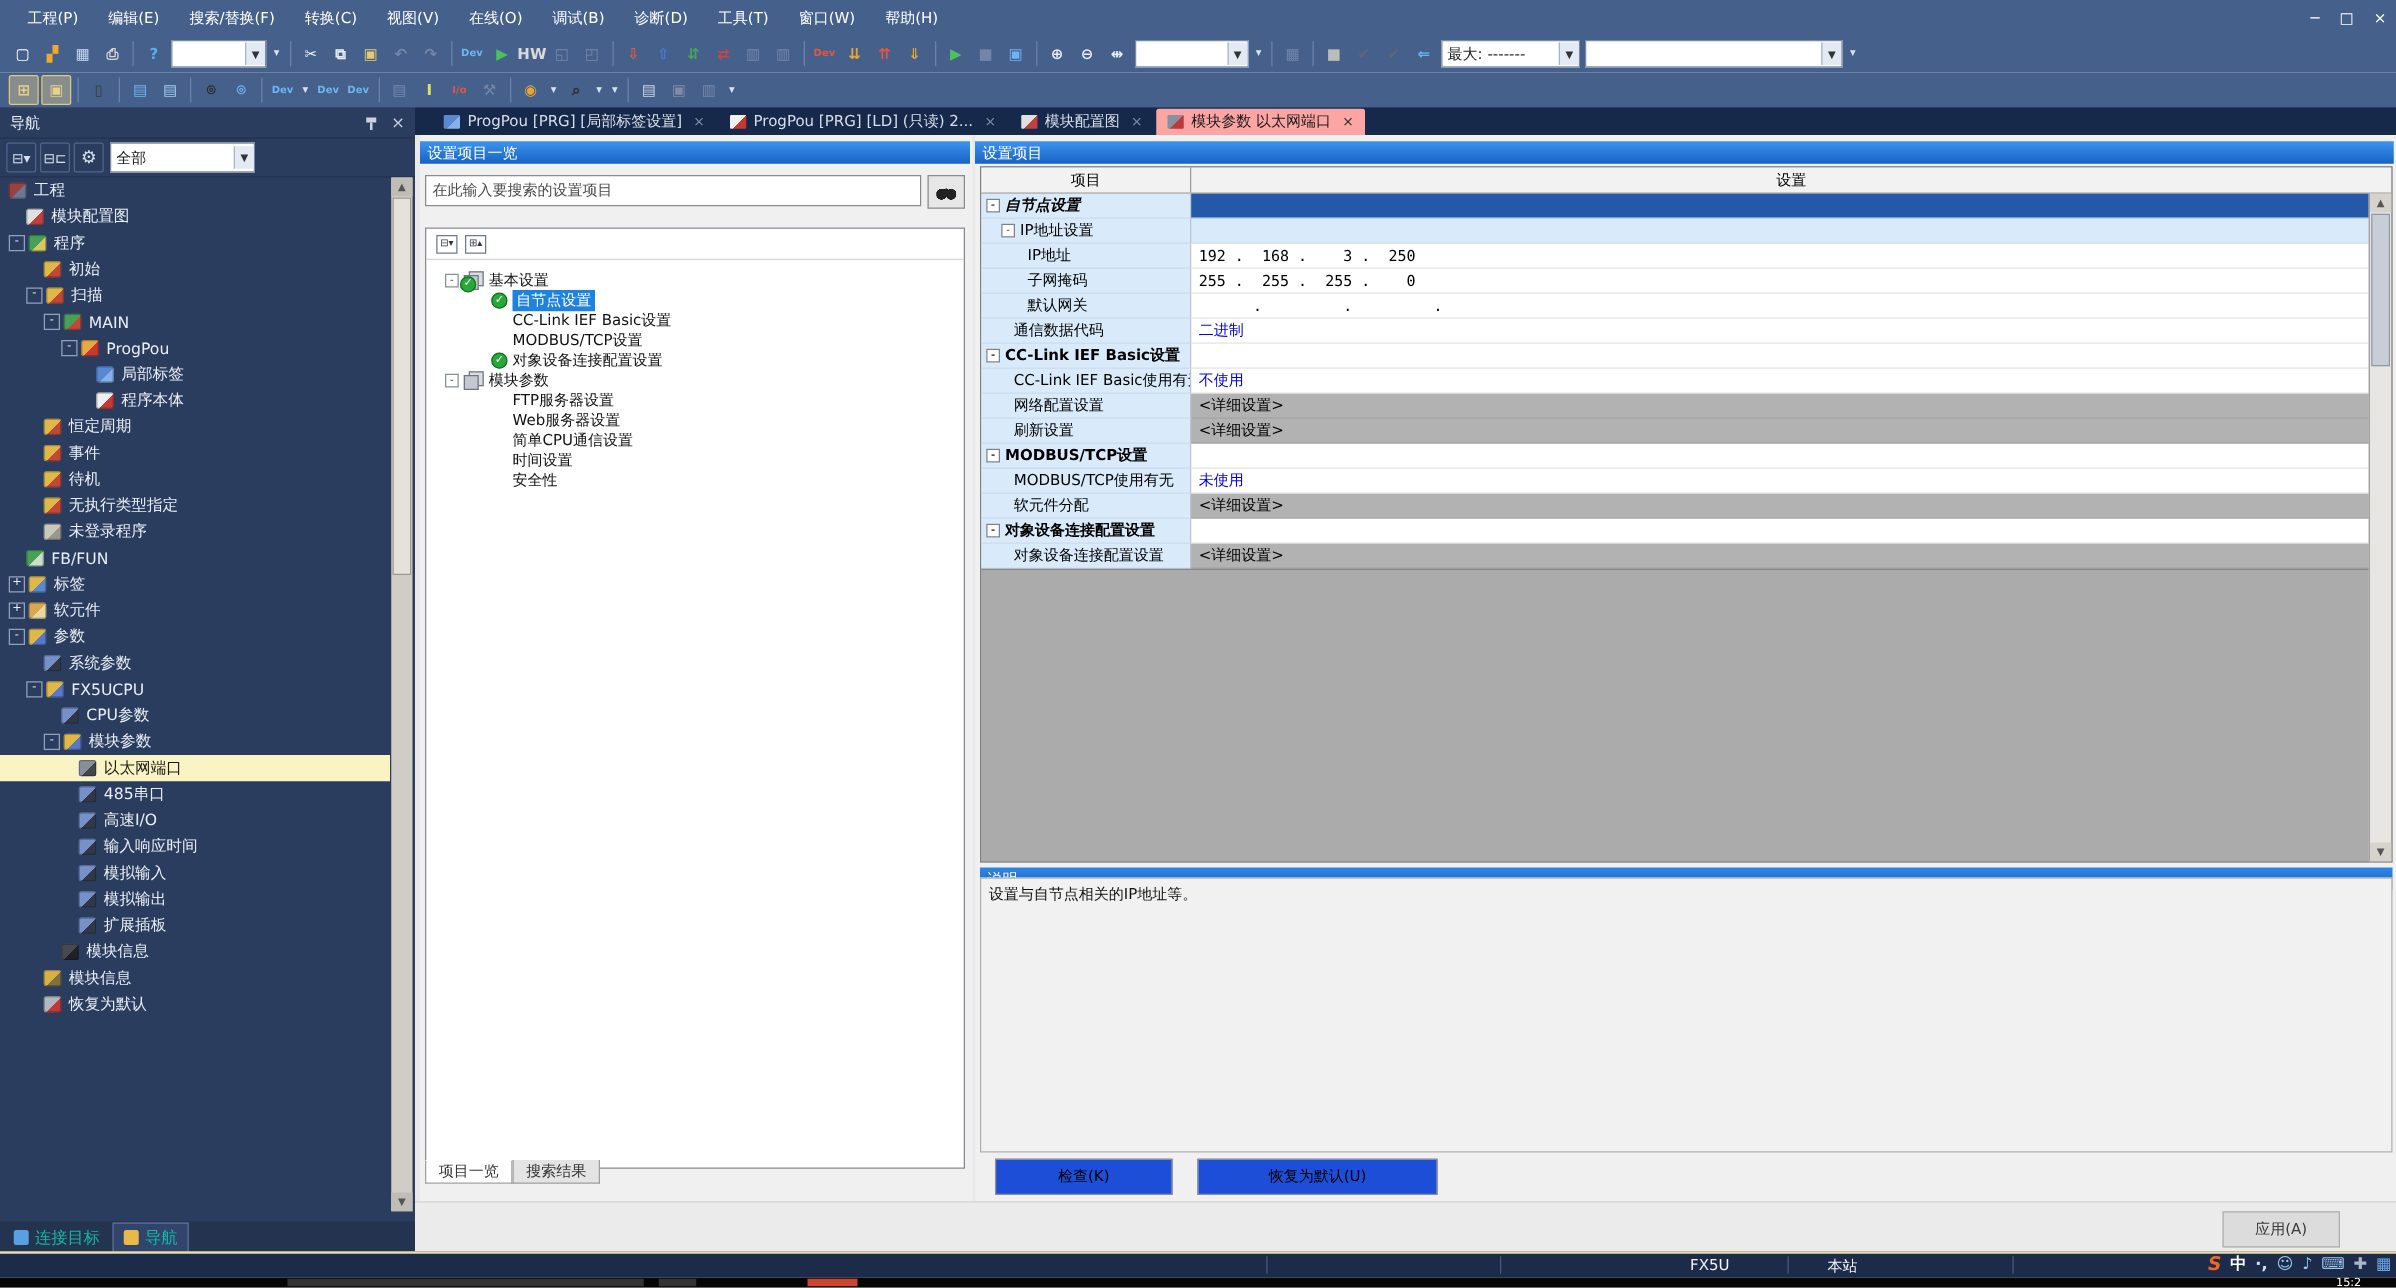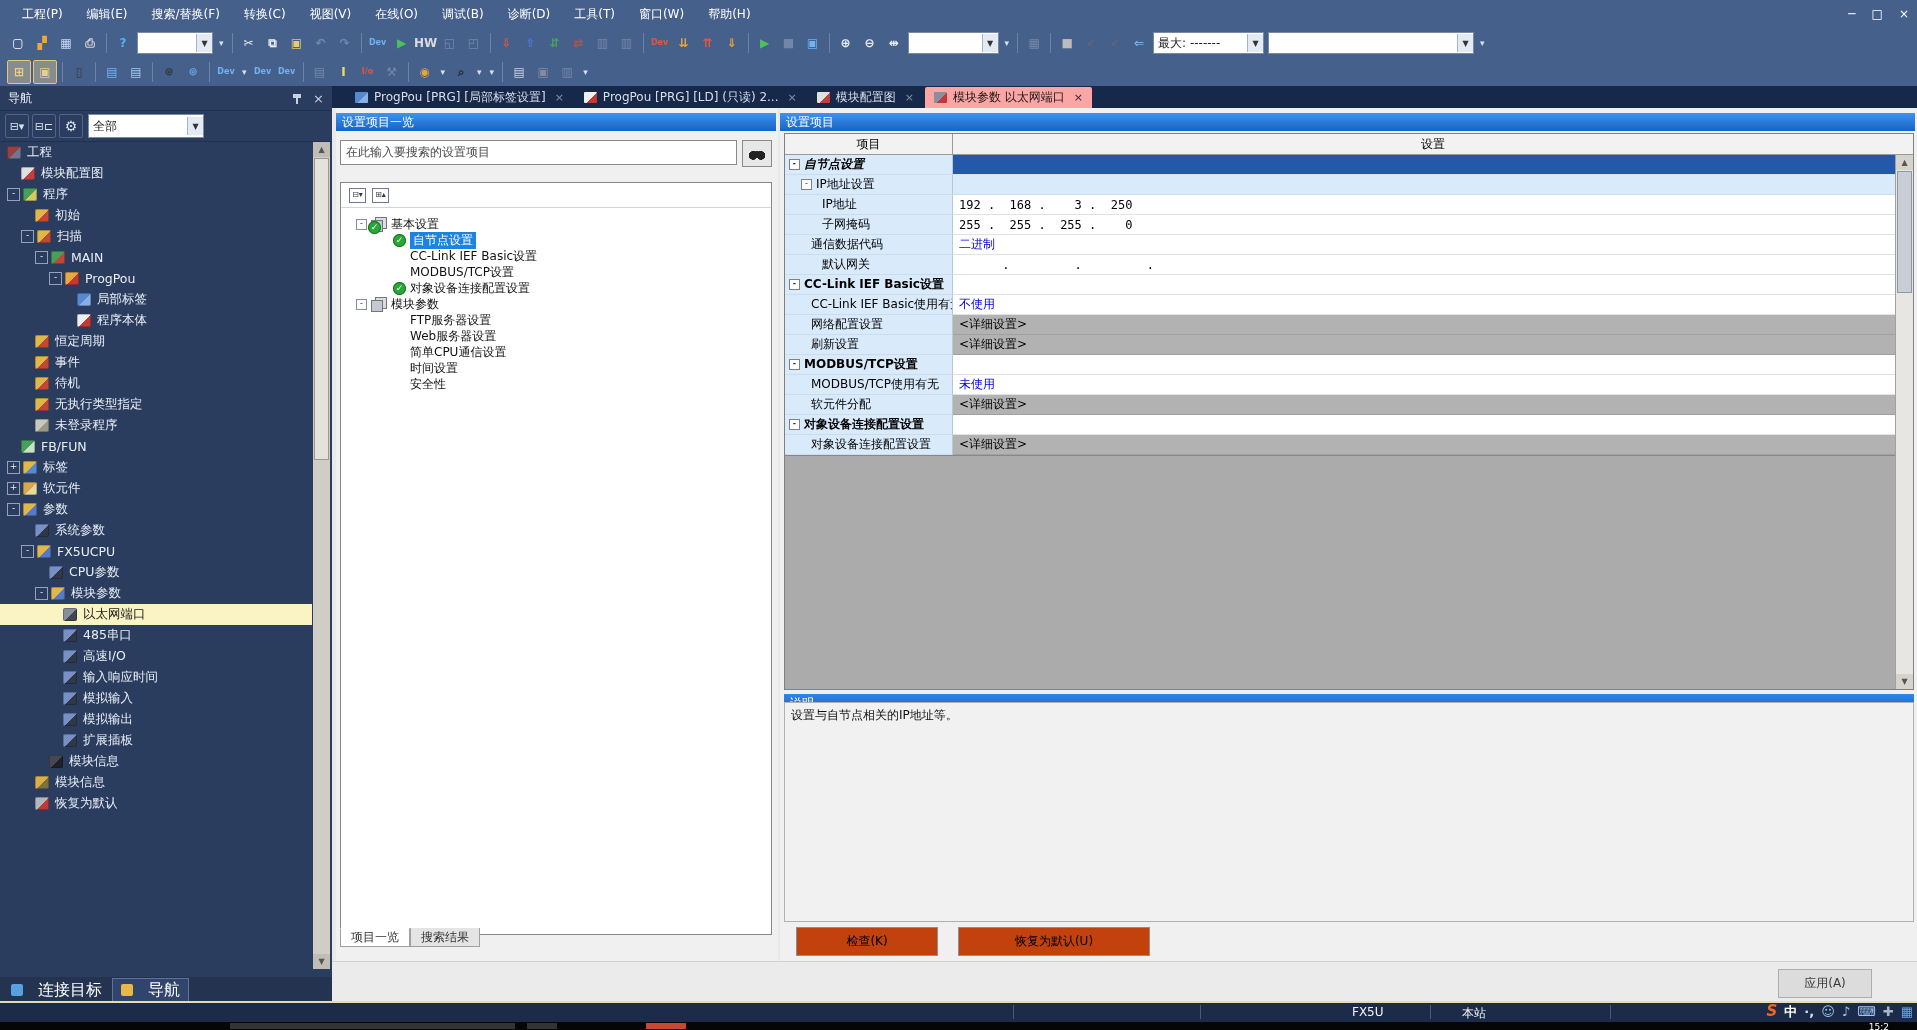--- a/index.html
+++ b/index.html
@@ -46,21 +46,21 @@
   .ntrow{height:21px;display:flex;align-items:center;padding-left:4px;white-space:nowrap;font-size:12.5px;}
   .ntrow.sel{background:#FAF4C4;color:#1A1A1A;}
   .exp{width:11px;height:11px;border:1px solid #93A1BC;font-size:9px;line-height:9px;text-align:center;
     color:#E8EEF8;flex:none;margin-right:3px;}
   .nicon{width:14px;height:13px;border-radius:2px;flex:none;margin-right:6px;box-shadow:0 0 0 1px rgba(0,0,0,.25) inset;}
   .nav-scroll{position:absolute;right:2px;top:56px;width:17px;bottom:34px;background:#CFCDC6;}
   .nav-scroll .sa{height:15px;background:#BFBDB6;color:#555;font-size:8px;display:flex;align-items:center;justify-content:center;}
   .nav-scroll .sthumb{position:absolute;left:1px;right:1px;top:16px;height:300px;background:#E4E2DB;border:1px solid #9A9890;}
   .nav-scroll .sa.dn{position:absolute;bottom:0;left:0;right:0;}
   .nav-bottom{position:absolute;left:0;right:0;bottom:0;height:26px;background:#243350;display:flex;align-items:center;padding-left:3px;gap:2px;}
-  .nbtab{height:22px;display:flex;align-items:center;gap:15px;padding:0 8px;color:#ffffff;font-size:16px;}
+  .nbtab{height:22px;display:flex;align-items:center;gap:5px;padding:0 8px;color:#14b8a6;font-size:13px;}
   .nbtab.active{border:1px solid #5F729A;background:#31446B;}
   .bicon{width:12px;height:12px;border-radius:2px;flex:none;}
   
   .listpanel{position:absolute;left:336px;top:108px;width:442px;bottom:27px;background:#F0F0F0;}
   .ptitle{position:absolute;left:0;right:2px;top:5px;height:18px;
     background:linear-gradient(#3F93EE,#1663C4);color:#FFF;display:flex;align-items:center;padding-left:6px;font-size:12px;}
   .search-row{position:absolute;left:4px;top:32px;right:6px;height:25px;display:flex;gap:5px;}
   .search-input{flex:1;background:#FFF;border:1px solid #8A8A8A;display:flex;align-items:center;padding-left:5px;color:#4A4A4A;}
   .binoc-btn{width:28px;height:25px;background:#E7E7E7;border:1px solid #8A8A8A;display:flex;align-items:center;justify-content:center;}
   .binoc{width:16px;height:12px;background:
@@ -105,21 +105,21 @@
   .gray-fill{flex:1;background:#ABABAB;border-top:1px solid #888;}
   .vscroll{width:17px;background:#E8E6E2;border-left:1px solid #A0A0A0;position:relative;flex:none;}
   .vscroll .sa{height:15px;background:#D6D3CD;color:#555;font-size:8px;display:flex;align-items:center;justify-content:center;}
   .vscroll .sthumb{position:absolute;left:1px;right:1px;top:16px;height:120px;background:#C9CDD6;border:1px solid #9098A8;}
   .vscroll .dn{position:absolute;bottom:0;left:0;right:0;}
   .descbar{position:absolute;left:4px;right:3px;bottom:250px;height:18px;
     background:linear-gradient(#2F86E6,#1261C2);color:#FFF;display:flex;align-items:center;padding-left:6px;}
   .descbox{position:absolute;left:4px;right:3px;bottom:40px;height:210px;background:#F1F1F1;border:1px solid #B0B0B0;
     padding:4px 6px;color:#111;}
   .btnrow{position:absolute;left:16px;bottom:6px;display:flex;gap:20px;}
-  .pbtn{height:27px;background:#c2410c;border:1px solid #8E8E8E;display:flex;align-items:center;justify-content:center;color:#000;}
+  .pbtn{height:27px;background:#1d4ed8;border:1px solid #8E8E8E;display:flex;align-items:center;justify-content:center;color:#000;}
   .pbtn.w1{width:140px;} .pbtn.w2{width:190px;}
   
   .applystrip{position:absolute;left:332px;right:0;bottom:27px;height:41px;background:#EBEBEB;border-top:1px solid #D2D2D2;}
   .applybtn{position:absolute;right:45px;top:7px;width:92px;height:27px;background:#DCDCDC;border:1px solid #ADADAD;
     display:flex;align-items:center;justify-content:center;color:#3A3A3A;}
   .statusbar{position:absolute;left:0;right:0;bottom:8px;height:19px;background:#1D2B4A;border-top:2px solid #E8DCAC;
     color:#FFF;font-size:12px;}
   .sseg{position:absolute;top:2px;color:#F0F3F8;}
   .sdiv{position:absolute;top:2px;width:1px;height:14px;background:#48597E;}
   .tray{position:absolute;right:4px;top:0;height:17px;display:flex;align-items:center;gap:7px;}
@@ -706,31 +706,31 @@
             </div>
             <div class="trow">
               <div class="tc1">
                 <span style="flex: 0 0 auto; width: 37px;"></span>
                 <span>子网掩码</span>
               </div>
               <div class="tc2 mono">255 .  255 .  255 .    0</div>
             </div>
             <div class="trow">
               <div class="tc1">
+                <span style="flex: 0 0 auto; width: 37px;"></span>
+                <span>默认网关</span>
+              </div>
+              <div class="tc2 mono">      .         .         .</div>
+            </div>
+            <div class="trow">
+              <div class="tc1">
                 <span style="flex: 0 0 auto; width: 26px;"></span>
                 <span>通信数据代码</span>
               </div>
               <div class="tc2 bluetext">二进制</div>
-            </div>
-            <div class="trow">
-              <div class="tc1">
-                <span style="flex: 0 0 auto; width: 37px;"></span>
-                <span>默认网关</span>
-              </div>
-              <div class="tc2 mono">      .         .         .</div>
             </div>
             <div class="trow sec">
               <div class="tc1">
                 <span style="flex: 0 0 auto; width: 4px;"></span>
                 <span class="texp">-</span>
                 <span>CC-Link IEF Basic设置</span>
               </div>
               <div class="tc2 plain"></div>
             </div>
             <div class="trow">

